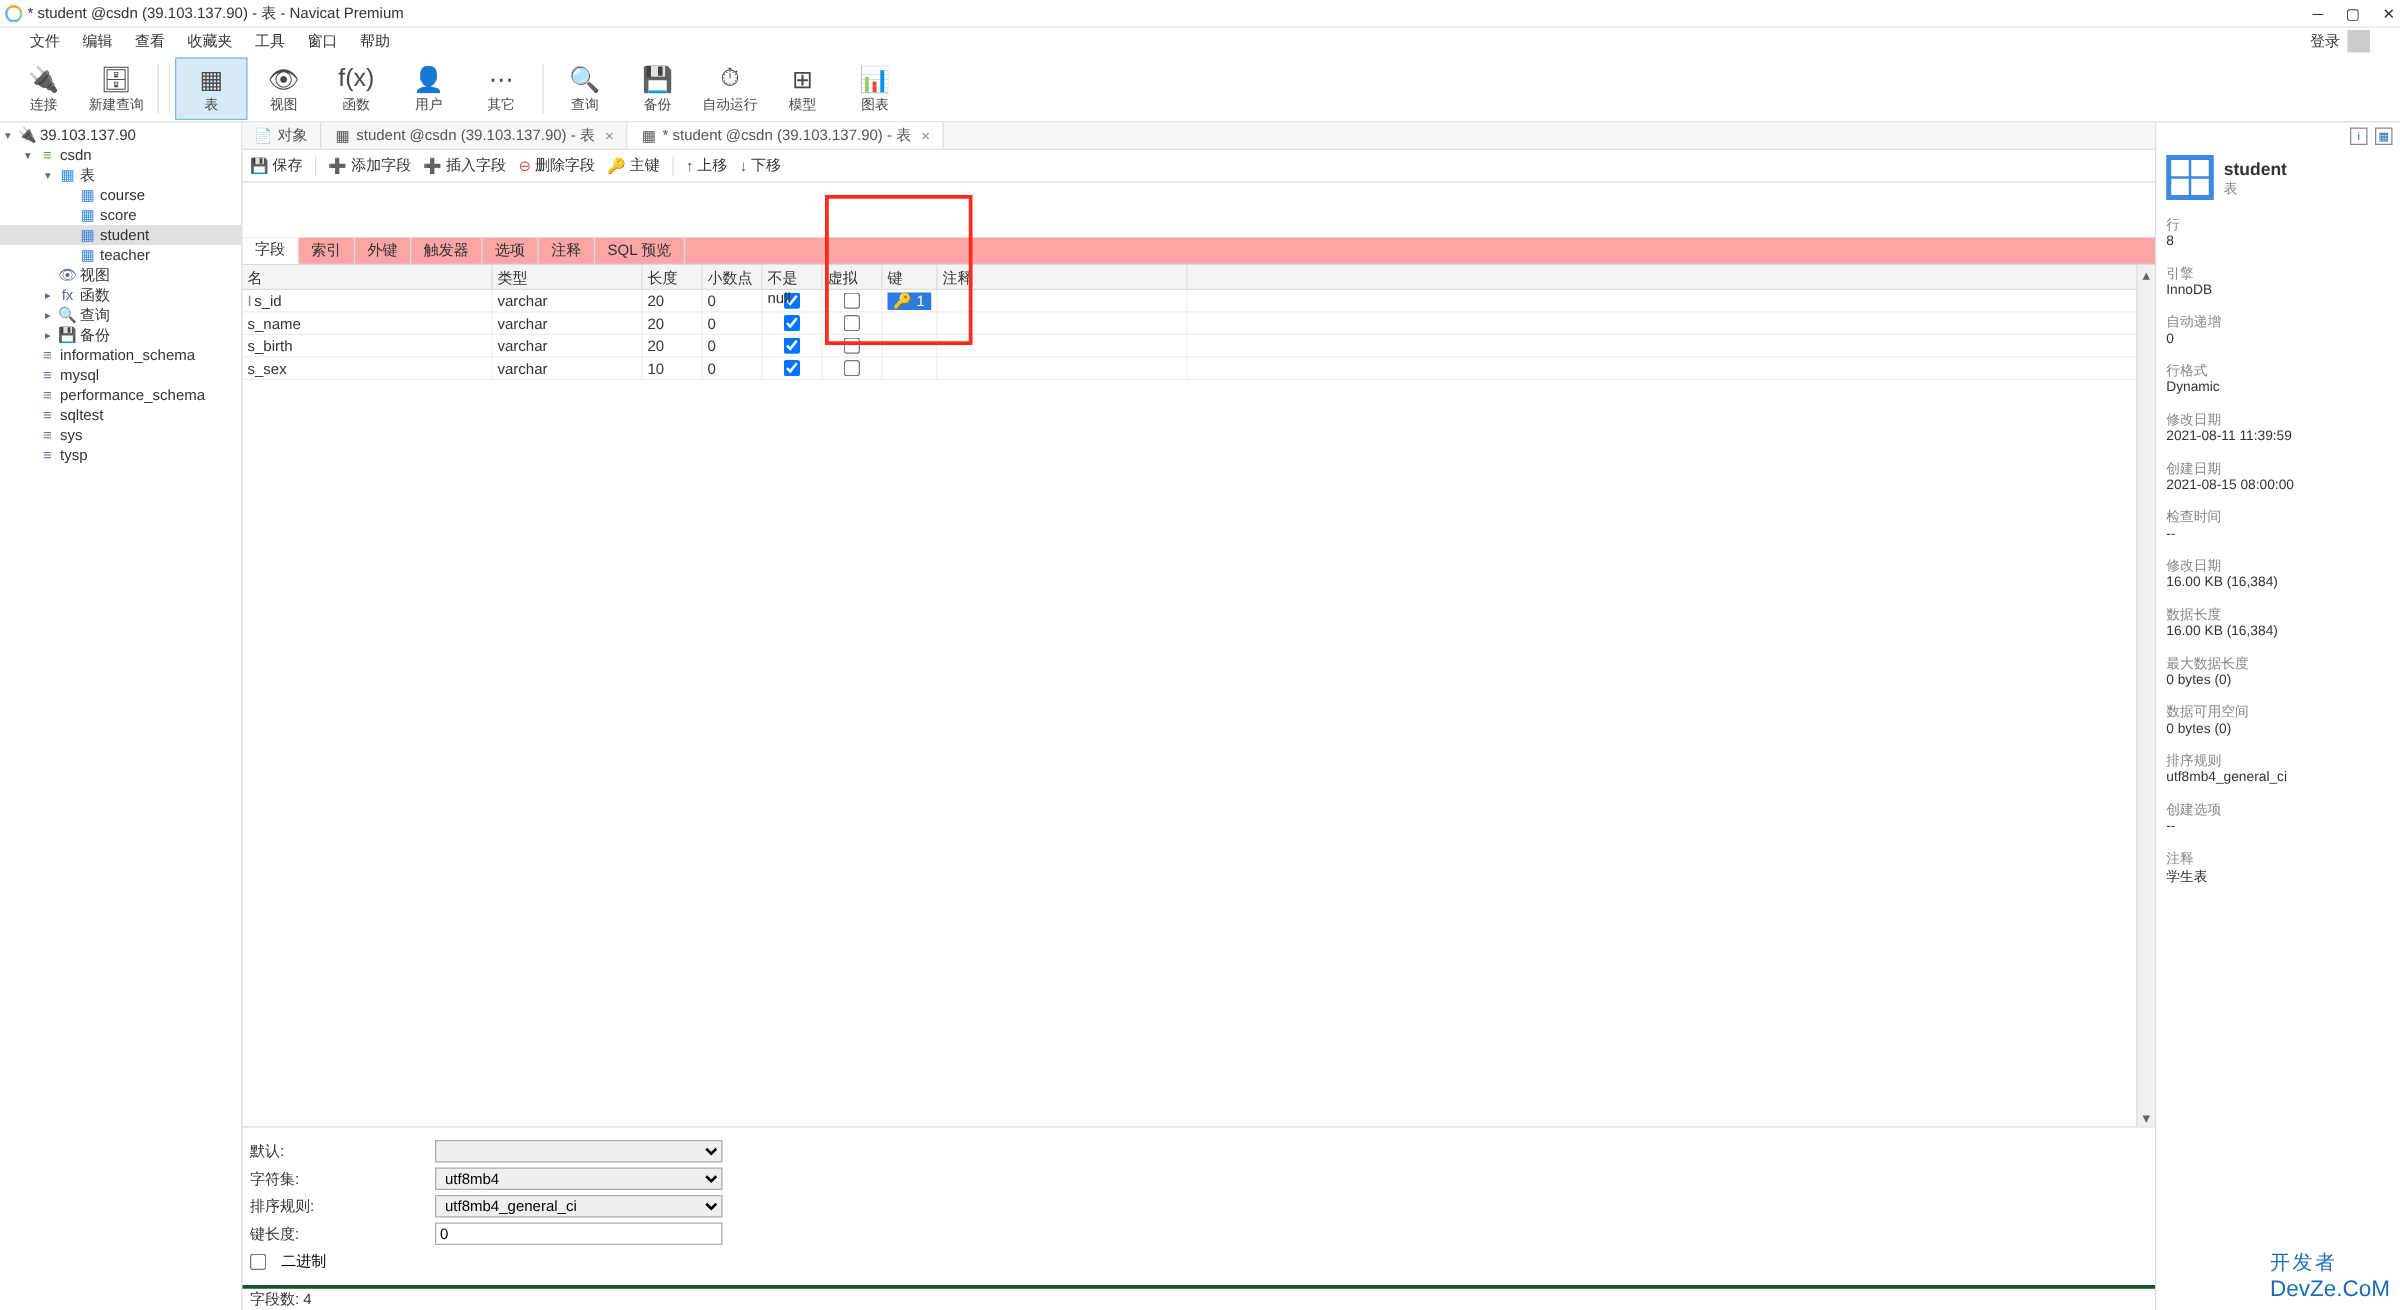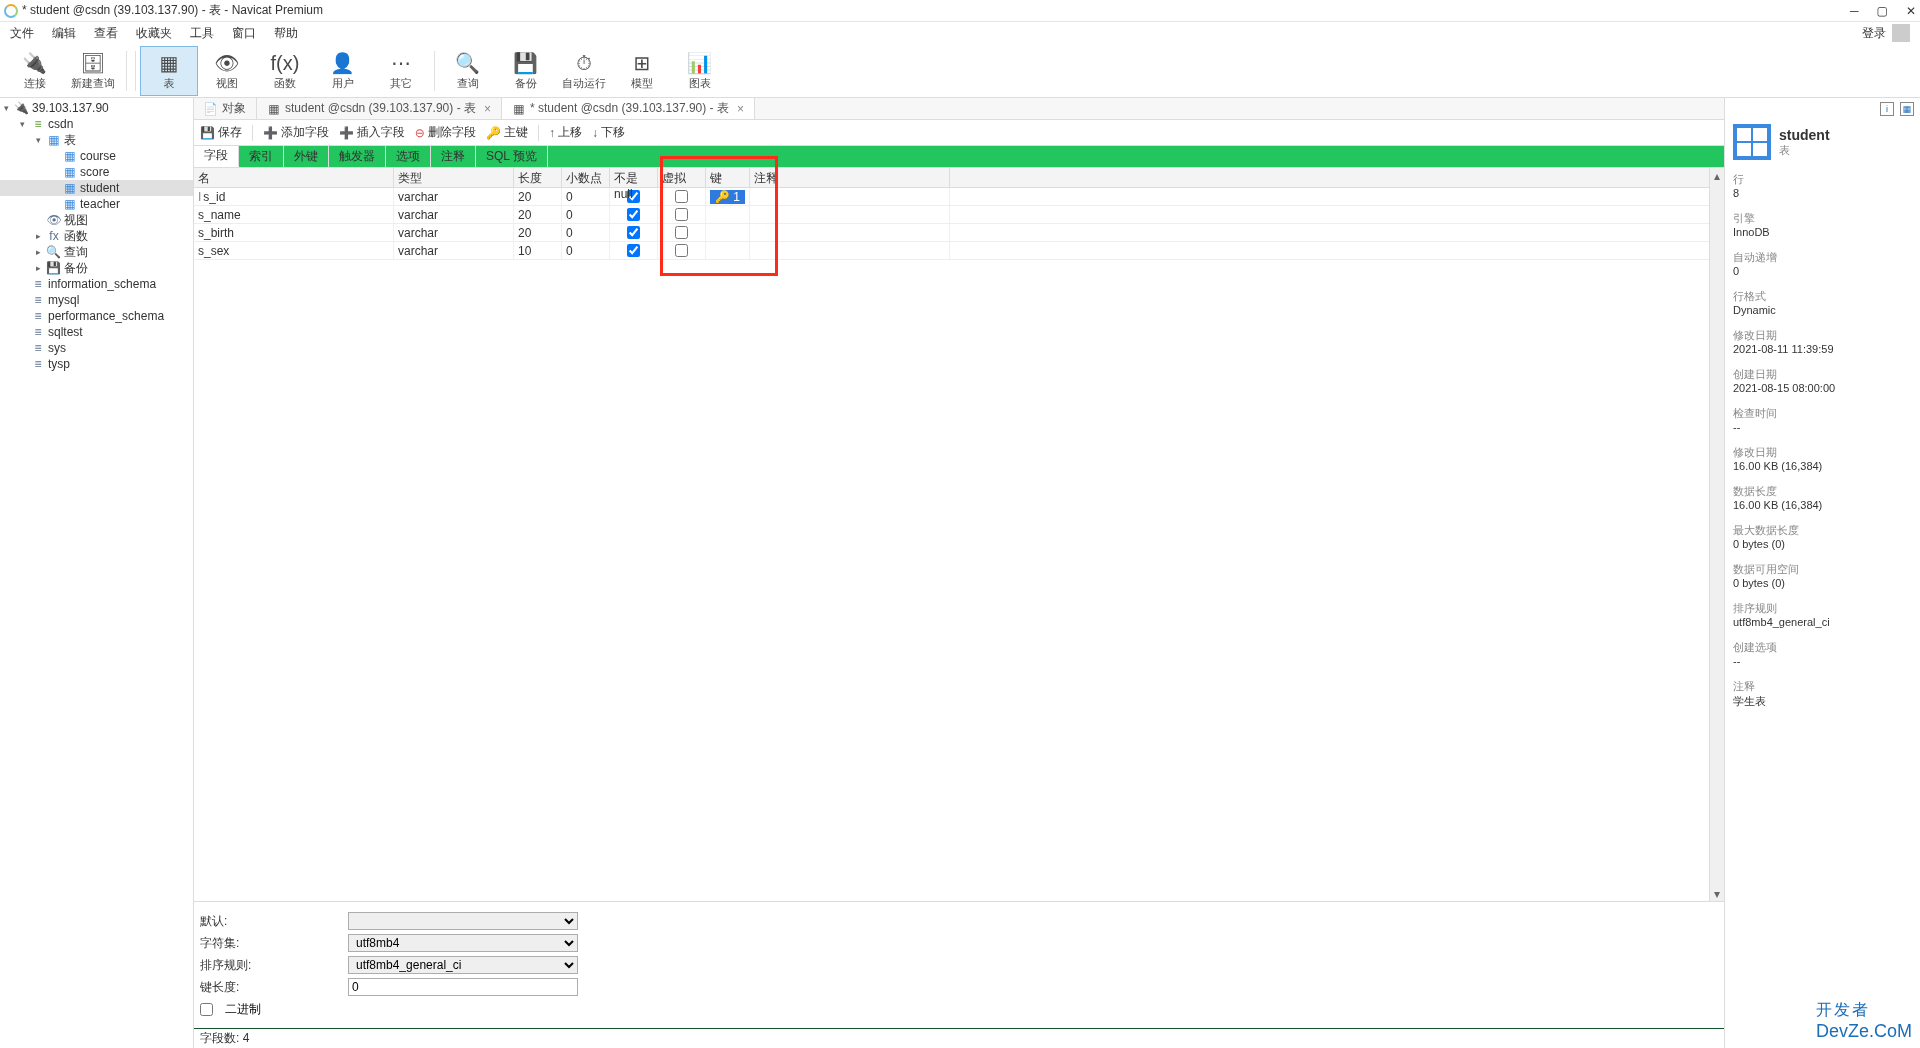--- a/index.html
+++ b/index.html
@@ -3,21 +3,21 @@
 <meta charset="utf-8">
 <style>
 * { margin: 0; padding: 0; box-sizing: border-box; font-family: "Microsoft YaHei", "Segoe UI", sans-serif; font-size: 12px; }
 body { background: #fff; width: 1920px; height: 1048px; overflow: hidden; display: flex; flex-direction: column; }
 .titlebar { height: 22px; display: flex; align-items: center; padding: 0 4px; border-bottom: 1px solid #e5e5e5; }
 .titlebar .app-icon { width: 14px; height: 14px; margin-right: 4px; border: 2px solid #6cb8e6; border-radius: 50%; border-top-color: #f6a623; border-right-color: #9cd274; }
 .titlebar .title { flex: 1; color: #333; }
 .titlebar .win-btns { display: flex; gap: 18px; color: #333; }
 .titlebar .win-btns span { cursor: pointer; }
 
-.menubar { height: 22px; display: flex; align-items: center; padding: 0 10px; justify-content: space-between; }
+.menubar { height: 22px; display: flex; align-items: center; padding: 0 24px; justify-content: space-between; }
 .menubar .menus { display: flex; gap: 18px; color: #333; }
 .menubar .menu-item { cursor: pointer; }
 .menubar .login { display: flex; align-items: center; gap: 6px; color: #333; cursor: pointer; }
 .menubar .login .avatar { width: 18px; height: 18px; background: #ccc; }
 
 .toolbar { height: 54px; display: flex; align-items: center; border-bottom: 1px solid #dcdcdc; padding: 0 6px; gap: 0; }
 .toolbar .tb-item { display: flex; flex-direction: column; align-items: center; justify-content: center; width: 58px; height: 50px; cursor: pointer; color: #4a4a4a; border: 1px solid transparent; }
 .toolbar .tb-item.active { background: #d6eaf8; border: 1px solid #7fb9e6; }
 .toolbar .tb-item .tb-icon { font-size: 20px; height: 26px; display: flex; align-items: center; }
 .toolbar .tb-item .tb-label { font-size: 11px; }
@@ -41,21 +41,21 @@
 .tab .tab-icon { width: 14px; height: 14px; display: inline-flex; align-items: center; justify-content: center; }
 .tab .close { color: #888; margin-left: 4px; }
 
 .sub-toolbar { height: 26px; display: flex; align-items: center; border-bottom: 1px solid #dcdcdc; padding: 0 6px; gap: 10px; }
 .sub-toolbar .btn { display: flex; align-items: center; gap: 3px; cursor: pointer; color: #333; }
 .sub-toolbar .btn .bicon { font-size: 12px; }
 
 .design-tabs { height: 22px; display: flex; border-bottom: 1px solid #dcdcdc; }
 .design-tab { padding: 0 10px; display: flex; align-items: center; cursor: pointer; color: #333; border-right: 1px solid #dcdcdc; }
 .design-tab.active { border-bottom: 2px solid #fff; background: #fff; }
-.design-tabs-wrap { background: #22c55e; }
+.design-tabs-wrap { background: #fca5a5; margin-top: 44px; }
 
 .grid-area { flex: 1; display: flex; position: relative; min-height: 0; }
 .grid-content { flex: 1; overflow: auto; position: relative; }
 .grid-header { display: flex; background: #f4f4f4; border-bottom: 1px solid #dcdcdc; height: 20px; position: sticky; top: 0; }
 .grid-header .col { border-right: 1px solid #dcdcdc; padding: 2px 4px; color: #333; }
 .grid-row { display: flex; height: 18px; border-bottom: 1px solid #eee; align-items: center; }
 .grid-row.selected { background: #fff; }
 .grid-row .col { border-right: 1px solid #f0f0f0; padding: 0 4px; color: #333; height: 100%; display: flex; align-items: center; }
 .grid-row .col input[type="checkbox"] { margin: auto; }
 .col-name { width: 200px; }
@@ -71,21 +71,21 @@
 
 .vscroll { width: 15px; background: #f0f0f0; border-left: 1px solid #dcdcdc; display: flex; flex-direction: column; justify-content: space-between; }
 .vscroll .arrow-btn { height: 15px; display: flex; align-items: center; justify-content: center; color: #666; cursor: pointer; }
 
 .field-props { border-top: 1px solid #dcdcdc; padding: 8px 6px; }
 .prop-row { display: flex; align-items: center; height: 22px; gap: 8px; }
 .prop-row .plabel { width: 140px; color: #333; }
 .prop-row select, .prop-row input[type="text"] { width: 230px; border: 1px solid #adadad; height: 18px; padding: 0 3px; font-size: 12px; }
 .prop-row input[type="checkbox"] { margin-right: 4px; }
 
-.statusbar { height: 20px; border-top: 1px solid #14532d; display: flex; align-items: center; padding: 0 6px; color: #333; }
+.statusbar { height: 20px; border-top: 3px solid #14532d; display: flex; align-items: center; padding: 0 6px; color: #333; }
 
 .right-panel { width: 195px; display: flex; flex-direction: column; }
 .rp-header { display: flex; justify-content: flex-end; padding: 4px 6px; gap: 6px; }
 .rp-header .rp-icon { width: 14px; height: 14px; border: 1px solid #888; display: flex; align-items: center; justify-content: center; font-size: 9px; color: #1b6db8; cursor: pointer; }
 .rp-title { display: flex; align-items: center; gap: 8px; padding: 4px 8px; }
 .rp-title .table-icon { width: 38px; height: 36px; background: #3b8adf; display: grid; grid-template-columns: 1fr 1fr; grid-template-rows: 1fr 1fr; gap: 2px; padding: 4px; }
 .rp-title .table-icon div { background: #fff; }
 .rp-title .name { font-size: 14px; font-weight: bold; color: #333; }
 .rp-title .sub { color: #888; font-size: 11px; }
 .rp-info { padding: 8px; display: flex; flex-direction: column; gap: 12px; overflow: auto; flex: 1; }

